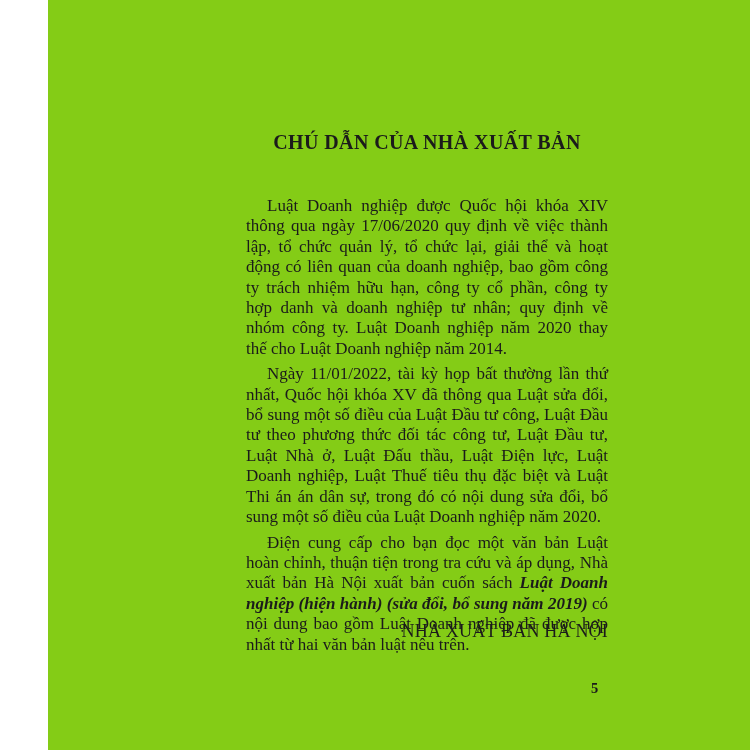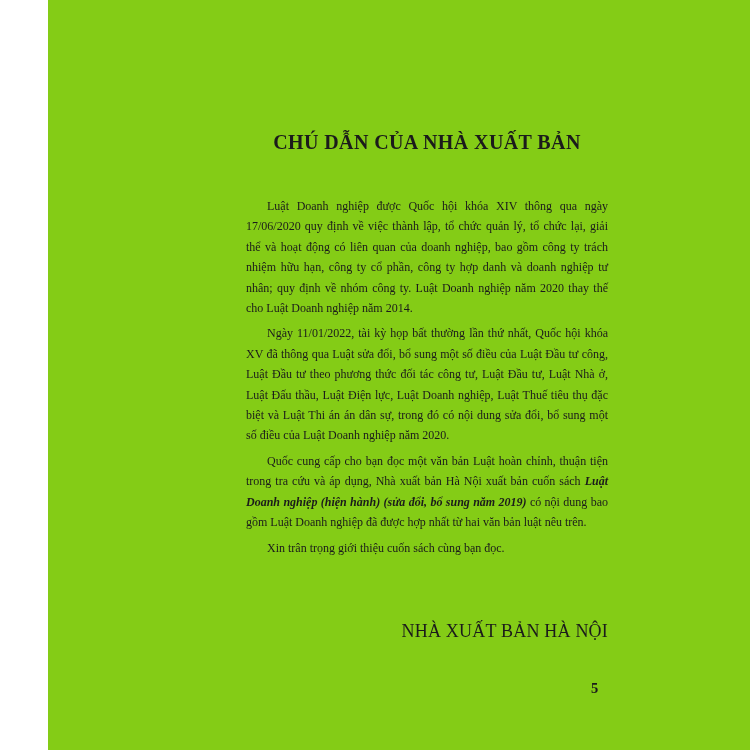--- a/index.html
+++ b/index.html
@@ -23,21 +23,21 @@
     font-size: 20px;
     font-weight: bold;
     letter-spacing: 0.4px;
     white-space: nowrap;
   }
   .body-text {
     position: absolute;
     top: 196px;
     left: 198px;
     width: 362px;
-    font-size: 12px;
+    font-size: 17px;
     line-height: 20.4px;
     text-align: justify;
     text-justify: inter-word;
   }
   .body-text p {
     margin: 0 0 5px 0;
     text-indent: 21px;
   }
   .bold-italic {
     font-weight: bold;
@@ -63,20 +63,19 @@
 </style>
 </head>
 <body>
 
 <div class="page">
   <h1 class="chapter-title">CHÚ DẪN CỦA NHÀ XUẤT BẢN</h1>
 
   <div class="body-text">
       <p><span>Luật Doanh nghiệp được Quốc hội khóa XIV thông qua ngày 17/06/2020 quy định về việc thành lập, tổ chức quản lý, tổ chức lại, giải thể và hoạt động có liên quan của doanh nghiệp, bao gồm công ty trách nhiệm hữu hạn, công ty cổ phần, công ty hợp danh và doanh nghiệp tư nhân; quy định về nhóm công ty. Luật Doanh nghiệp năm 2020 thay thế cho Luật Doanh nghiệp năm 2014.</span></p>
       <p><span>Ngày 11/01/2022, tài kỳ họp bất thường lần thứ nhất, Quốc hội khóa XV đã thông qua Luật sửa đổi, bổ sung một số điều của Luật Đầu tư công, Luật Đầu tư theo phương thức đối tác công tư, Luật Đầu tư, Luật Nhà ở, Luật Đấu thầu, Luật Điện lực, Luật Doanh nghiệp, Luật Thuế tiêu thụ đặc biệt và Luật Thi án án dân sự, trong đó có nội dung sửa đổi, bổ sung một số điều của Luật Doanh nghiệp năm 2020.</span></p>
-      <p><span>Quốc cung cấp cho bạn đọc một văn bản Luật hoàn chỉnh, thuận tiện trong tra cứu và áp dụng, Nhà xuất bản Hà Nội xuất bản cuốn sách </span><span class="bold-italic">Luật Doanh nghiệp (hiện hành) (sửa đổi, bổ sung năm 2019)</span><span> có nội dung bao gồm Luật Doanh nghiệp đã được hợp nhất từ hai văn bản luật nêu trên.</span></p>
-      <p><span>Xin trân trọng giới thiệu cuốn sách cùng bạn đọc.</span></p>
+      <p><span>Điện cung cấp cho bạn đọc một văn bản Luật hoàn chỉnh, thuận tiện trong tra cứu và áp dụng, Nhà xuất bản Hà Nội xuất bản cuốn sách </span><span class="bold-italic">Luật Doanh nghiệp (hiện hành) (sửa đổi, bổ sung năm 2019)</span><span> có nội dung bao gồm Luật Doanh nghiệp đã được hợp nhất từ hai văn bản luật nêu trên.</span></p>
     </div>
 
   <p class="signature">NHÀ XUẤT BẢN HÀ NỘI</p>
 
   <div class="page-number">5</div>
 </div>
 
 </body></html>

